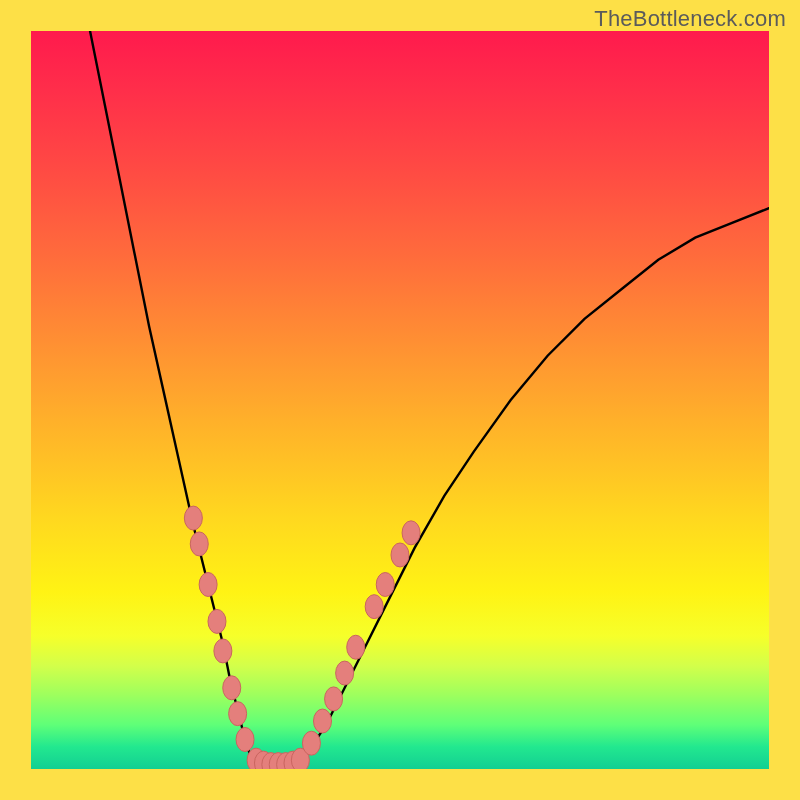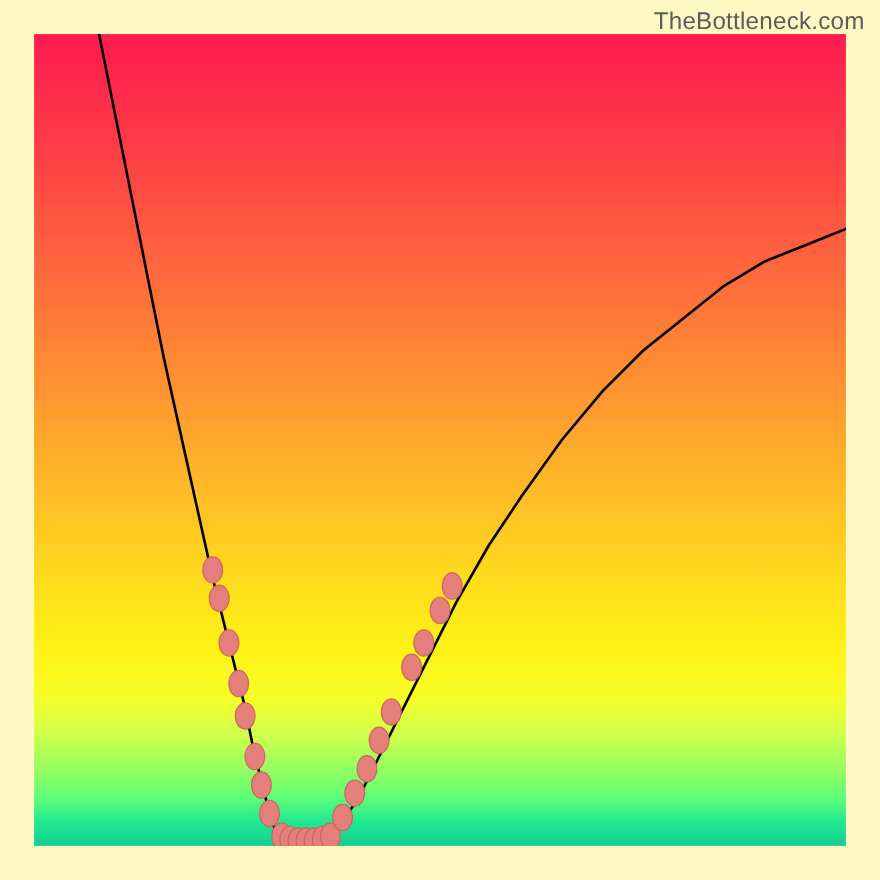--- a/index.html
+++ b/index.html
@@ -7,21 +7,21 @@
     padding: 0;
     width: 800px;
     height: 800px;
     background: #000;
     font-family: Arial, Helvetica, sans-serif;
     overflow: hidden;
   }
   .frame {
     position: absolute;
     inset: 0;
-    background: #fef9c3;
+    background: #fde047;
   }
   .plot {
     position: absolute;
     left: 31px;
     top: 31px;
     width: 738px;
     height: 738px;
     overflow: hidden;
   }
   .gradient {

